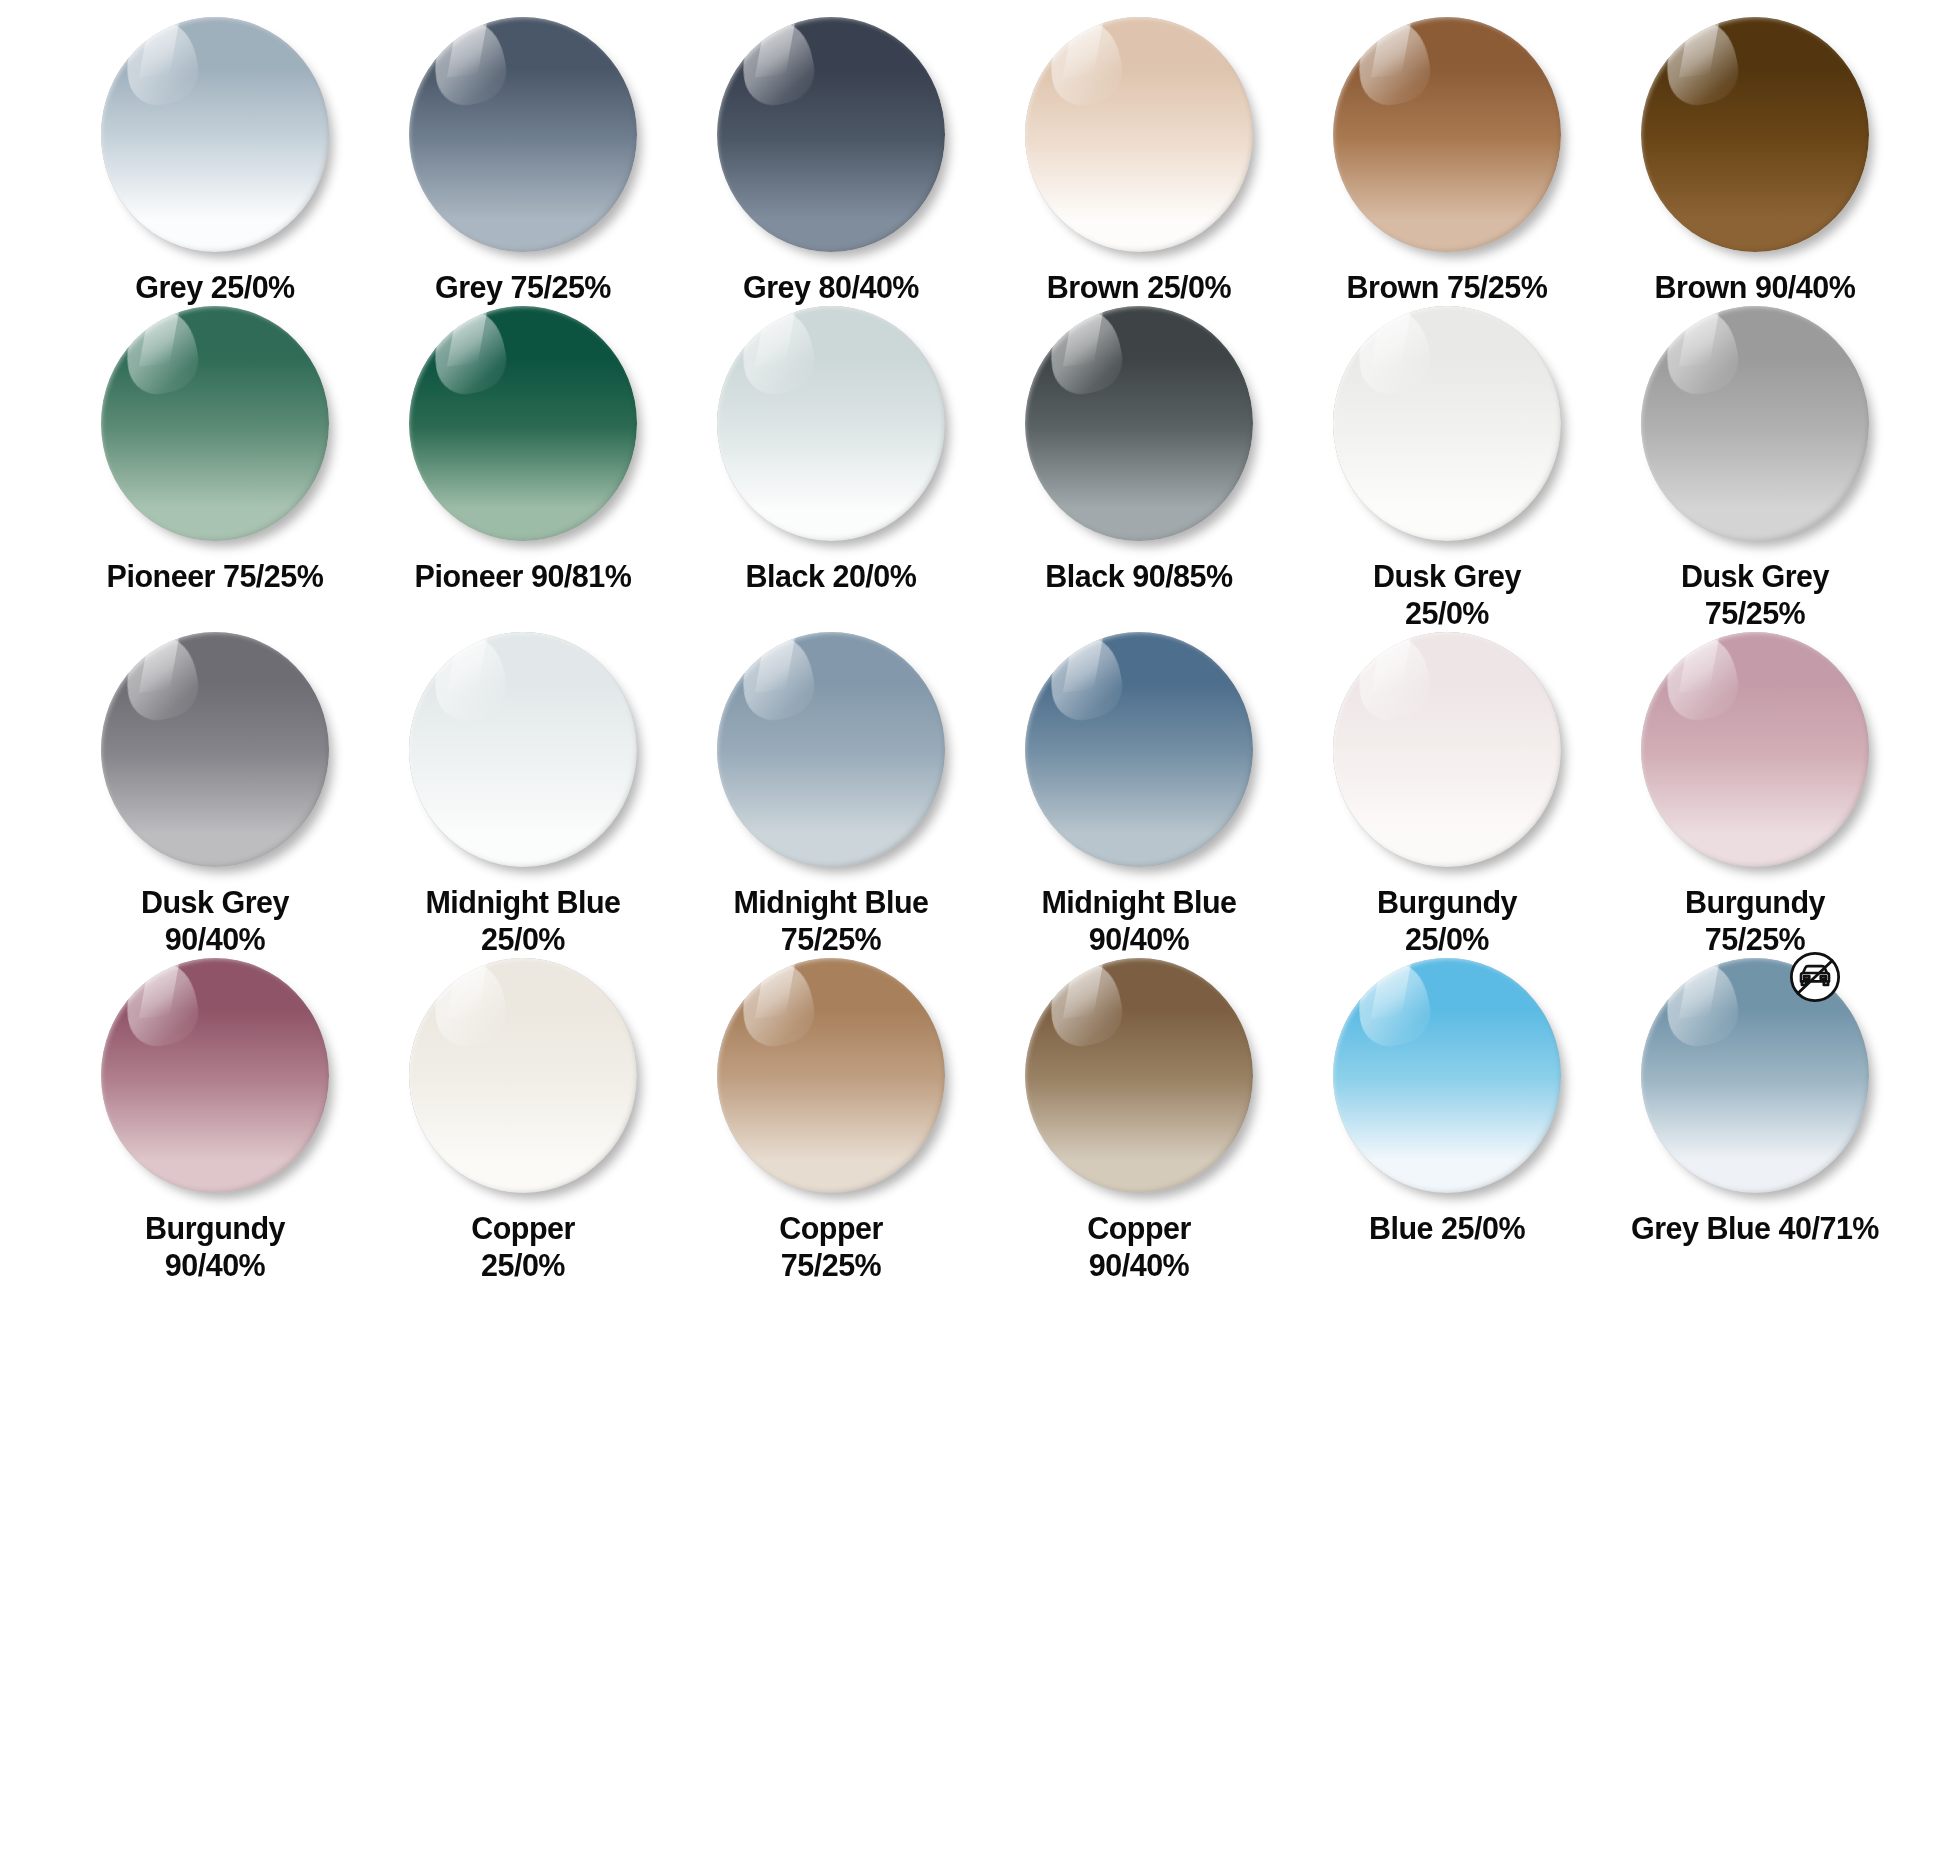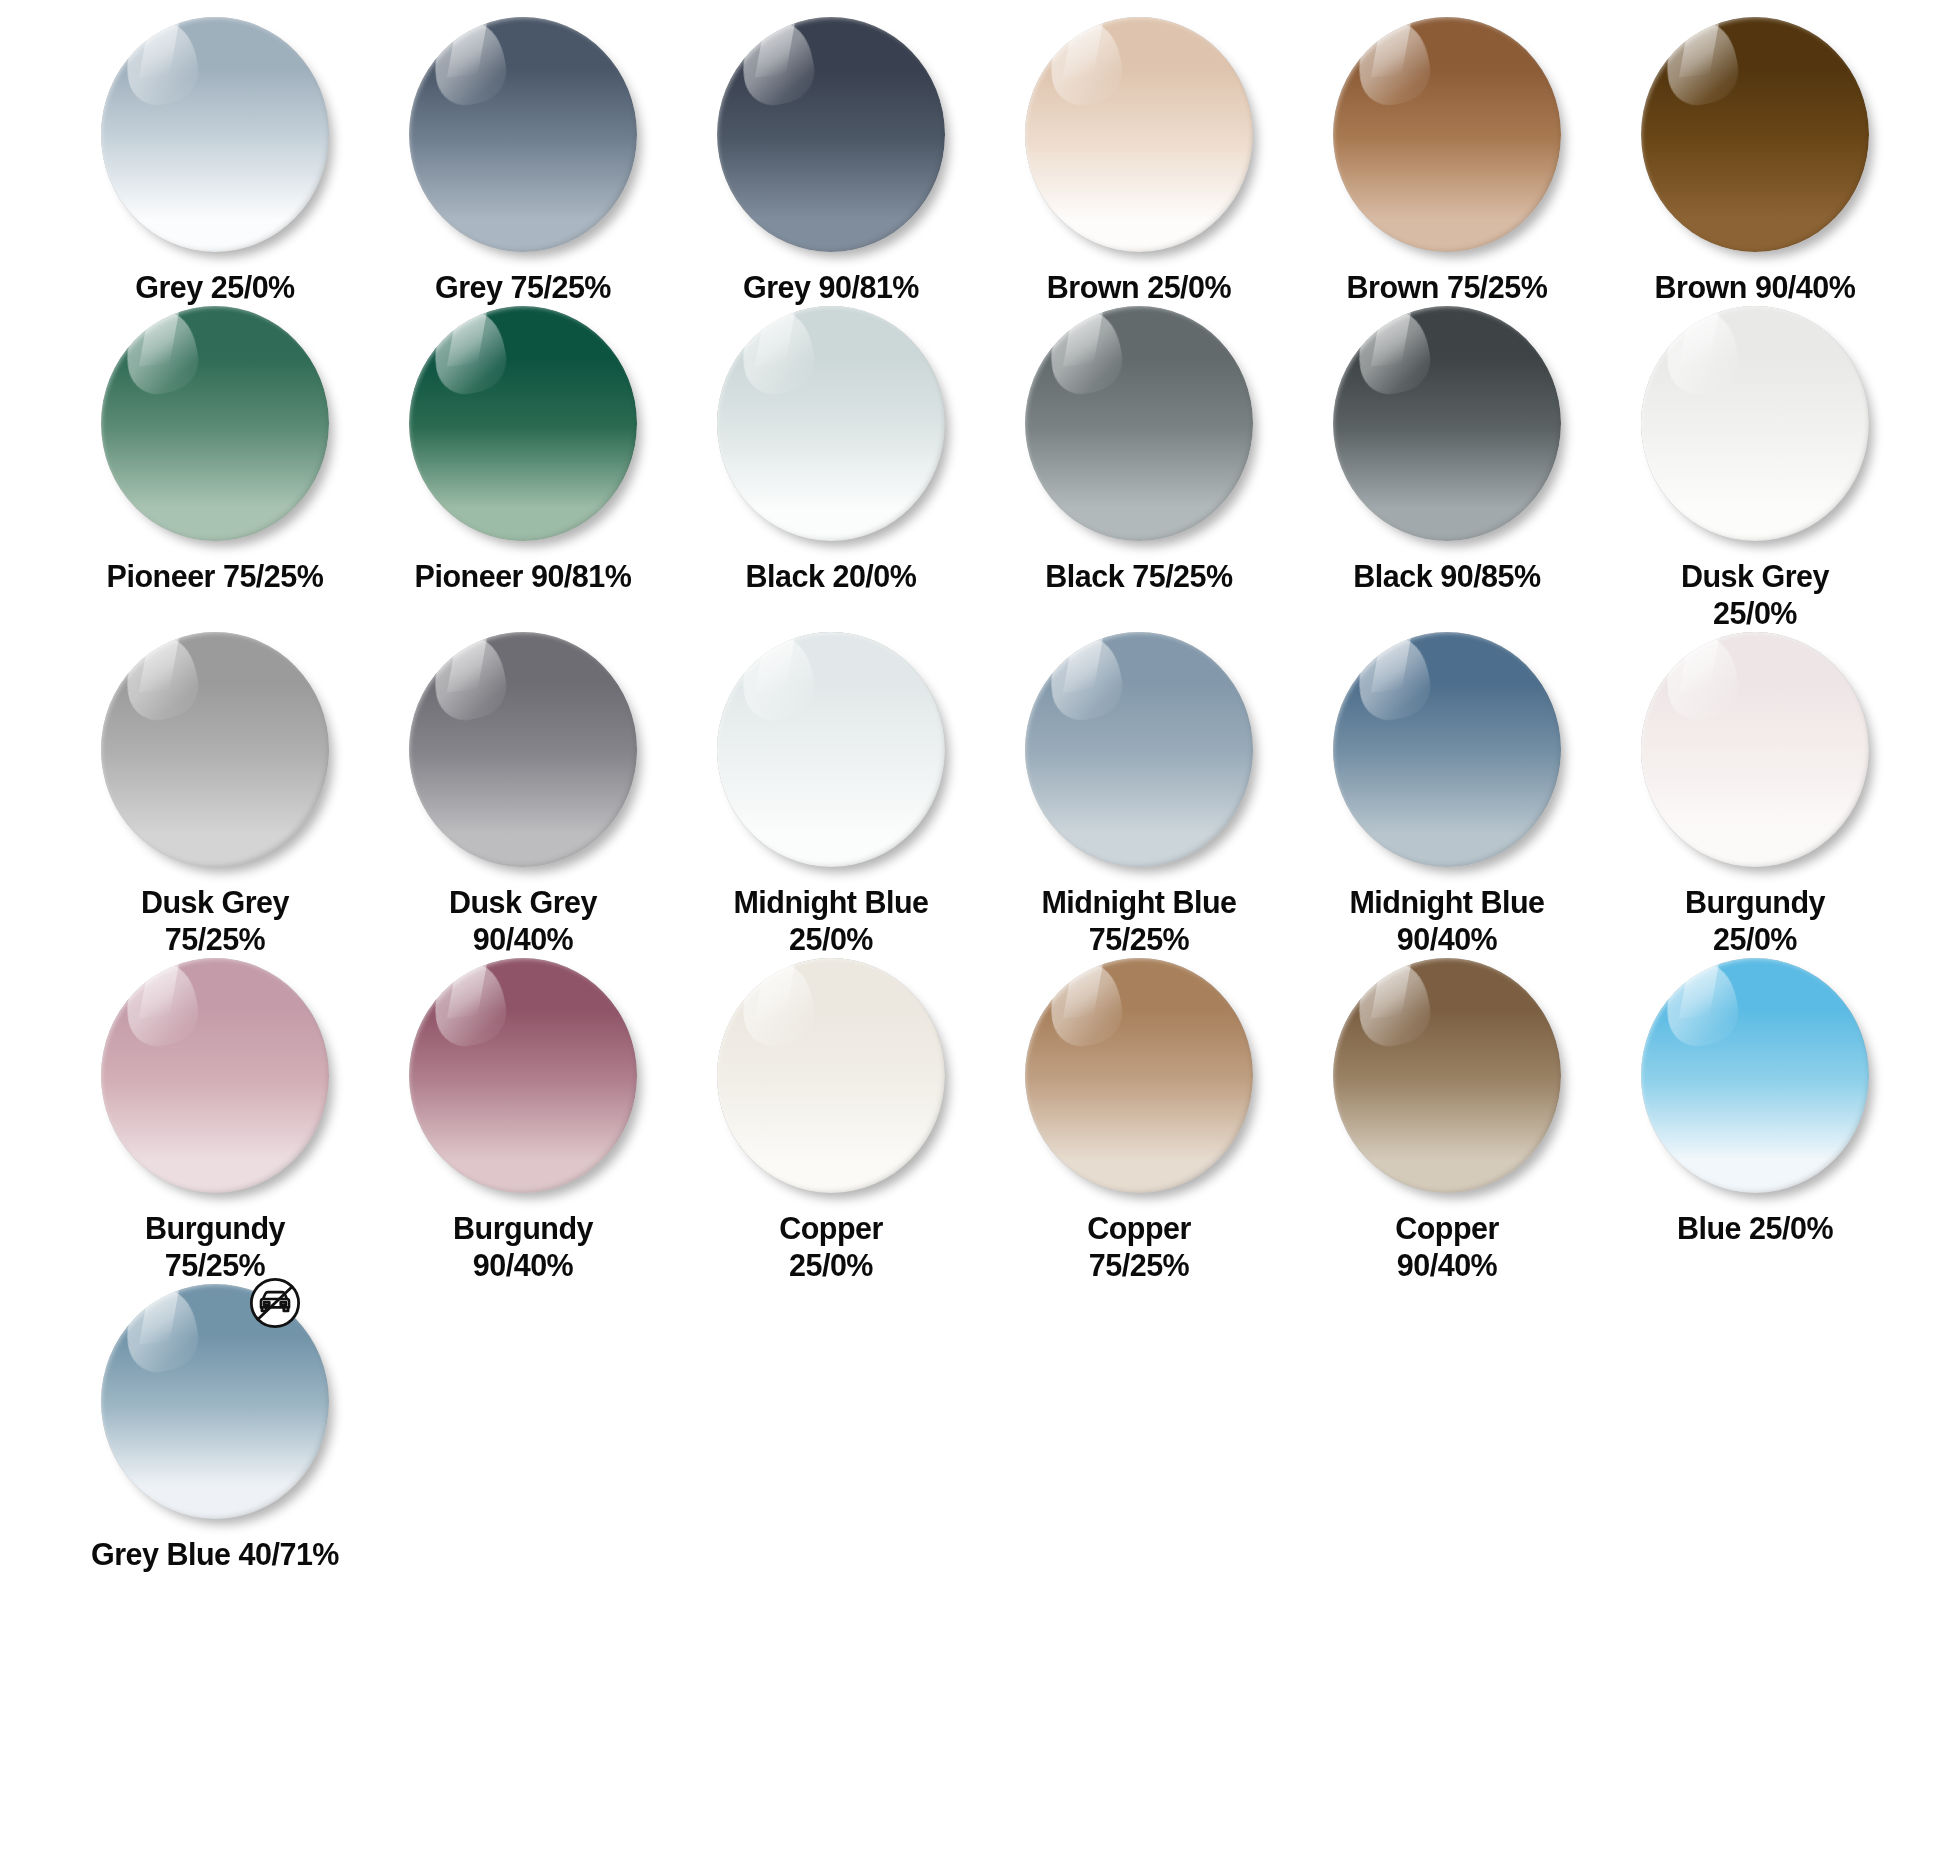--- a/index.html
+++ b/index.html
@@ -166,21 +166,21 @@
       </div>
       <div class="cell">
         <div class="lens-wrap">
           <div class="lens">
             <div class="fill" style="background: linear-gradient(rgb(57, 64, 79) 0%, rgb(57, 64, 79) 22%, rgb(77, 88, 103) 52%, rgb(128, 141, 156) 86%, rgb(128, 141, 156) 100%);"></div>
             <div class="gloss"></div>
             <div class="gloss2"></div>
             <div class="rim"></div>
           </div>
         </div>
-        <div class="label"><span>Grey 90/81%</span></div>
+        <div class="label"><span>Grey 80/40%</span></div>
       </div>
       <div class="cell">
         <div class="lens-wrap">
           <div class="lens">
             <div class="fill" style="background: linear-gradient(rgb(222, 196, 174) 0%, rgb(222, 196, 174) 22%, rgb(237, 219, 204) 52%, rgb(253, 252, 250) 86%, rgb(253, 252, 250) 100%);"></div>
             <div class="gloss"></div>
             <div class="gloss2"></div>
             <div class="rim"></div>
           </div>
         </div>
@@ -233,31 +233,20 @@
       <div class="cell">
         <div class="lens-wrap">
           <div class="lens">
             <div class="fill" style="background: linear-gradient(rgb(204, 215, 215) 0%, rgb(204, 215, 215) 22%, rgb(221, 229, 229) 52%, rgb(251, 252, 252) 86%, rgb(251, 252, 252) 100%);"></div>
             <div class="gloss"></div>
             <div class="gloss2"></div>
             <div class="rim"></div>
           </div>
         </div>
         <div class="label"><span>Black 20/0%</span></div>
-      </div>
-      <div class="cell">
-        <div class="lens-wrap">
-          <div class="lens">
-            <div class="fill" style="background: linear-gradient(rgb(98, 106, 108) 0%, rgb(98, 106, 108) 22%, rgb(122, 130, 132) 52%, rgb(178, 185, 187) 86%, rgb(178, 185, 187) 100%);"></div>
-            <div class="gloss"></div>
-            <div class="gloss2"></div>
-            <div class="rim"></div>
-          </div>
-        </div>
-        <div class="label"><span>Black 75/25%</span></div>
       </div>
       <div class="cell">
         <div class="lens-wrap">
           <div class="lens">
             <div class="fill" style="background: linear-gradient(rgb(62, 68, 70) 0%, rgb(62, 68, 70) 22%, rgb(91, 98, 100) 52%, rgb(162, 169, 172) 86%, rgb(162, 169, 172) 100%);"></div>
             <div class="gloss"></div>
             <div class="gloss2"></div>
             <div class="rim"></div>
           </div>
         </div>

